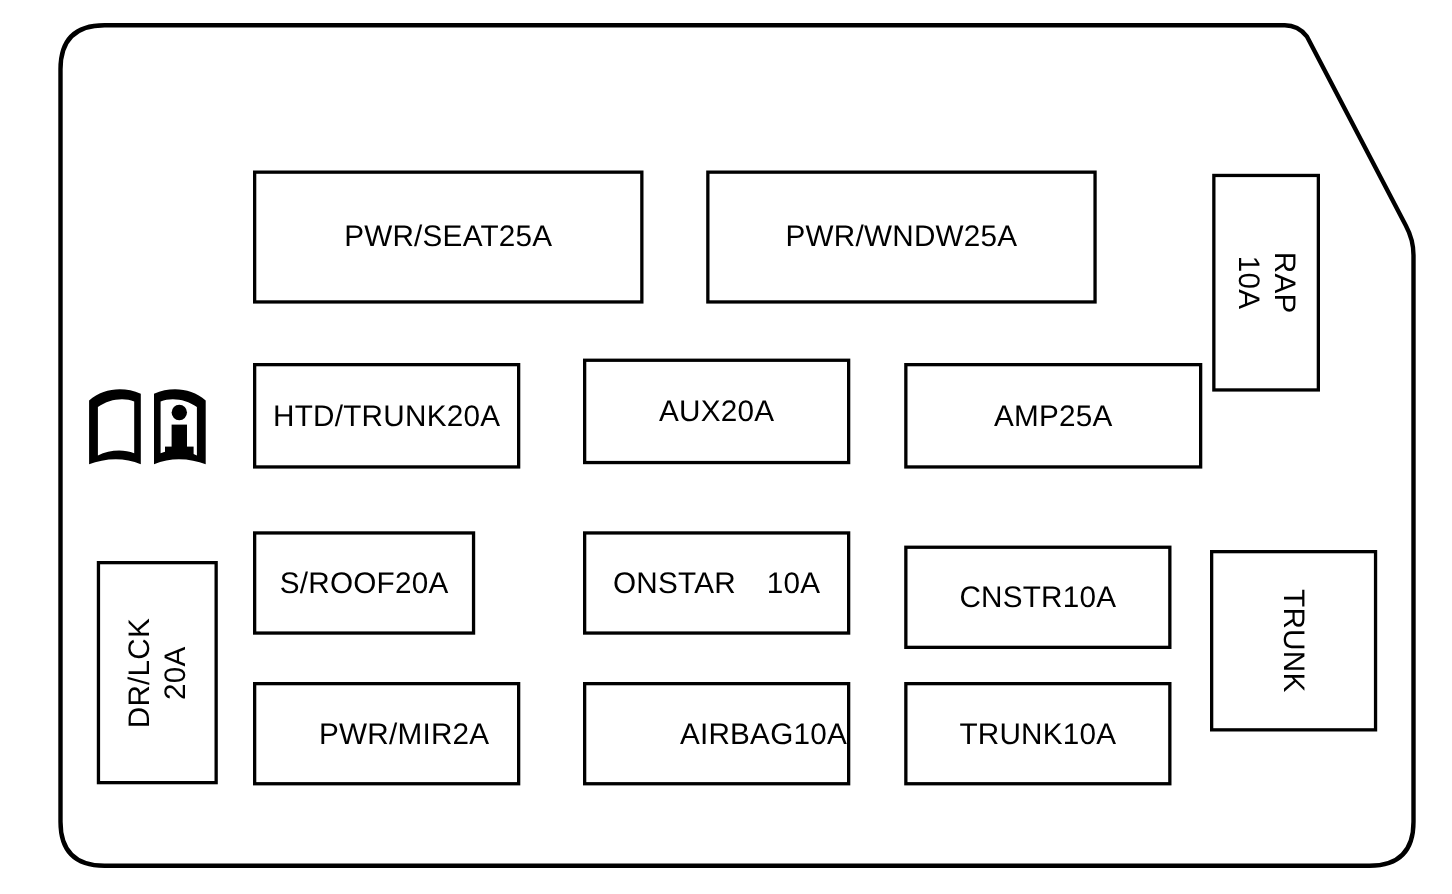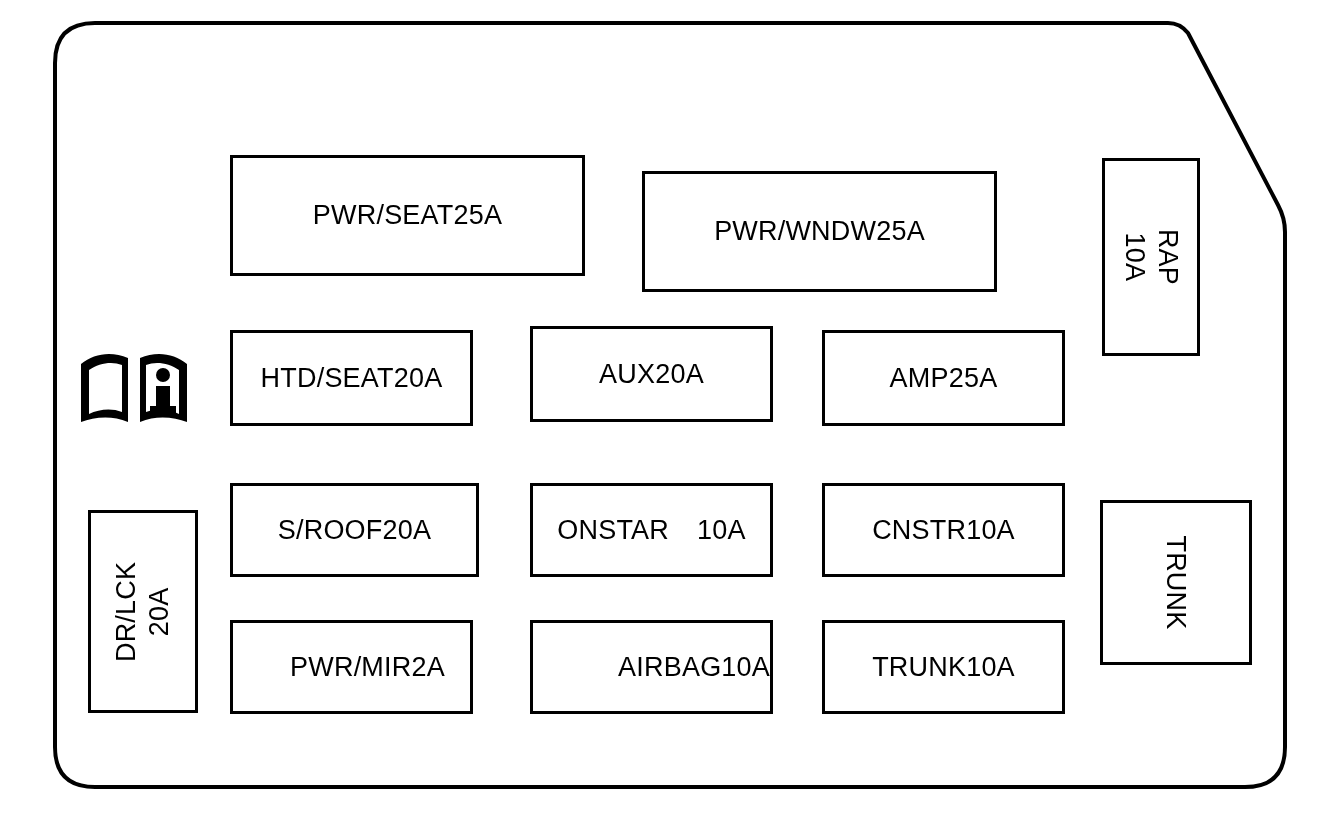--- a/index.html
+++ b/index.html
@@ -121,58 +121,58 @@
     <circle cx="85" cy="27" r="7" fill="#000000"></circle>
     <rect x="78" y="38" width="14" height="26" fill="#000000"></rect>
     <rect x="72" y="58" width="26" height="7" fill="#000000"></rect>
   </svg>
 
   <div class="fuse" style="left:230px; top:155px; width:355px; height:121px;">
     <span class="fuse-name">PWR/SEAT</span>
     <span class="fuse-amp">25A</span>
   </div>
 
-  <div class="fuse" style="left:642px; top:155px; width:355px; height:121px;margin-top:16px;">
+  <div class="fuse" style="left:642px; top:155px; width:355px; height:121px;">
     <span class="fuse-name">PWR/WNDW</span>
     <span class="fuse-amp">25A</span>
   </div>
 
   <div class="fuse vertical rot-cw" style="left:1102px; top:158px; width:98px; height:198px;">
     <div class="rot">
       <span class="fuse-name">RAP</span>
       <span class="fuse-amp">10A</span>
     </div>
   </div>
 
   <div class="fuse" style="left:230px; top:330px; width:243px; height:96px;">
-    <span class="fuse-name">HTD/SEAT</span>
+    <span class="fuse-name">HTD/TRUNK</span>
     <span class="fuse-amp">20A</span>
   </div>
 
   <div class="fuse" style="left:530px; top:326px; width:243px; height:96px;">
     <span class="fuse-name">AUX</span>
     <span class="fuse-amp">20A</span>
   </div>
 
-  <div class="fuse" style="left:822px; top:330px; width:243px; height:96px;">
+  <div class="fuse" style="left:822px; top:330px; width:271px; height:96px;">
     <span class="fuse-name">AMP</span>
     <span class="fuse-amp">25A</span>
   </div>
 
-  <div class="fuse" style="left:230px; top:483px; width:249px; height:94px;">
+  <div class="fuse" style="left:230px; top:483px; width:202px; height:94px;">
     <span class="fuse-name">S/ROOF</span>
     <span class="fuse-amp">20A</span>
   </div>
 
   <div class="fuse" style="left:530px; top:483px; width:243px; height:94px;gap:28px;">
     <span class="fuse-name">ONSTAR</span>
     <span class="fuse-amp">10A</span>
   </div>
 
-  <div class="fuse" style="left:822px; top:483px; width:243px; height:94px;">
+  <div class="fuse" style="left:822px; top:496px; width:243px; height:94px;">
     <span class="fuse-name">CNSTR</span>
     <span class="fuse-amp">10A</span>
   </div>
 
   <div class="fuse vertical rot-cw" style="left:1100px; top:500px; width:152px; height:165px;">
     <div class="rot">
       <span class="fuse-name">TRUNK</span>
     </div>
   </div>
 

